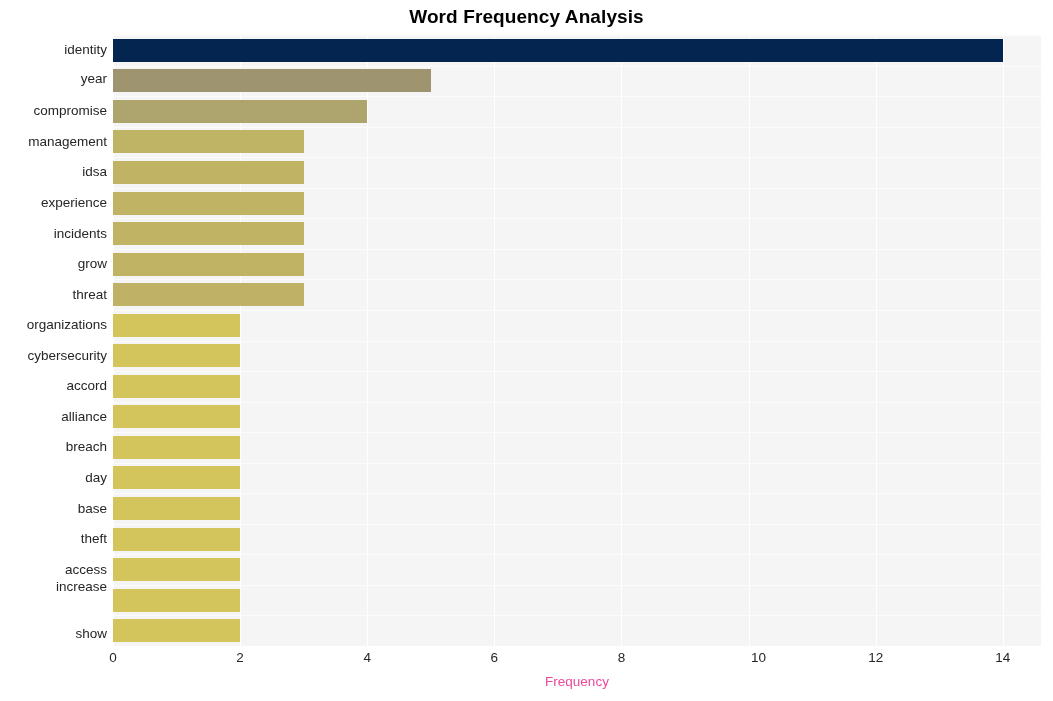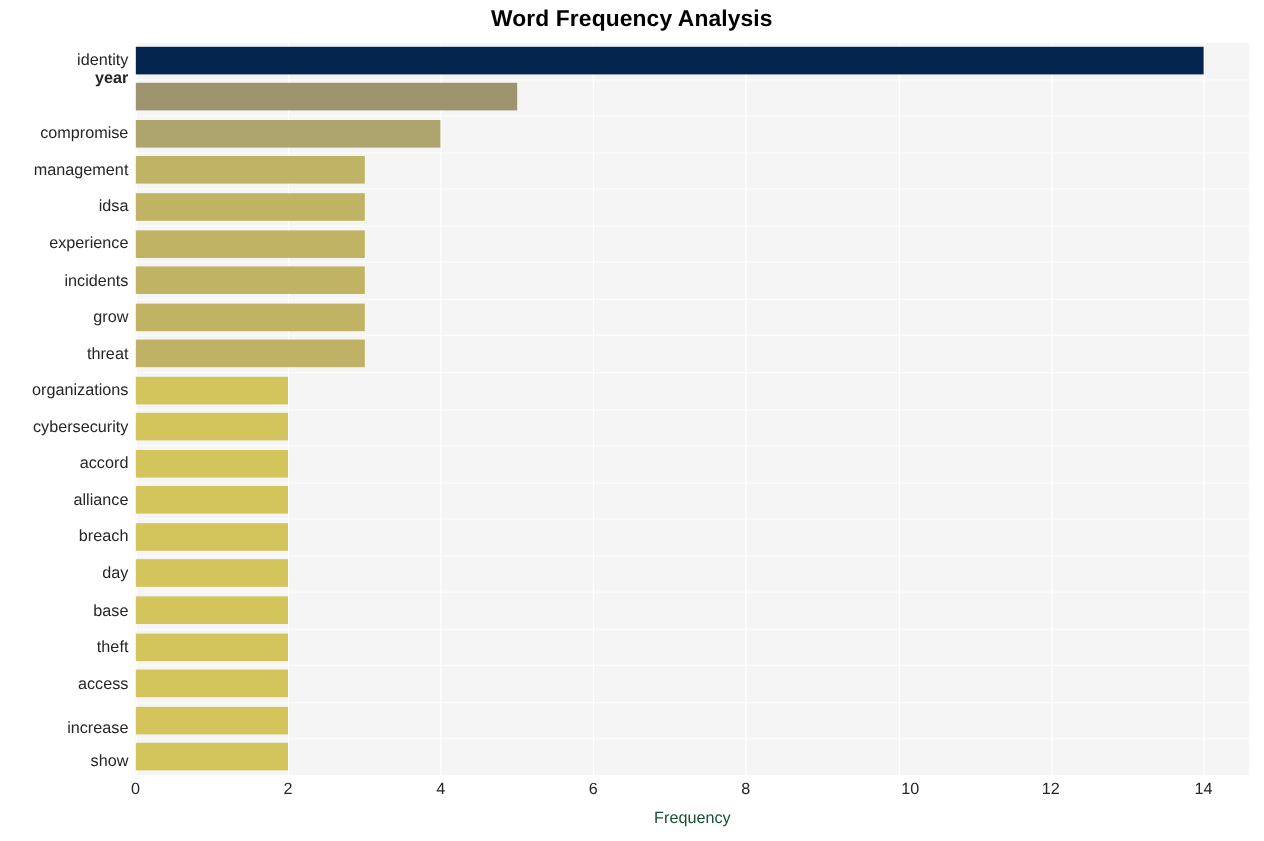--- a/index.html
+++ b/index.html
@@ -91,21 +91,21 @@
     font-size: 13.5px;
     color: #262626;
   }
   #x-axis-title {
     position: absolute;
     left: 113px;
     top: 674px;
     width: 928px;
     text-align: center;
     font-size: 13.5px;
-    color: #14532d;
+    color: #ec4899;
   }
 </style>
 </head>
 <body>
 
 <div id="figure">
 
   <div id="chart-title">Word Frequency Analysis</div>
 
   <div id="plot-area">
@@ -160,38 +160,38 @@
         <div class="bar" title="base: 2" style="width: 127.123px; top: 462.025px; background: rgb(211, 196, 91);"></div>
         <div class="bar" title="theft: 2" style="width: 127.123px; top: 492.575px; background: rgb(211, 196, 91);"></div>
         <div class="bar" title="access: 2" style="width: 127.123px; top: 523.125px; background: rgb(211, 196, 91);"></div>
         <div class="bar" title="increase: 2" style="width: 127.123px; top: 553.675px; background: rgb(211, 196, 91);"></div>
         <div class="bar" title="show: 2" style="width: 127.123px; top: 584.225px; background: rgb(211, 196, 91);"></div>
       </div>
   </div>
 
   <div id="y-axis-labels">
       <div class="ytick-label" style="top: 8.275px;">identity</div>
-      <div class="ytick-label" style="top: 23px; font-weight: bold;">year</div>
+      <div class="ytick-label" style="top: 37px;">year</div>
       <div class="ytick-label" style="top: 69.375px;">compromise</div>
       <div class="ytick-label" style="top: 99.925px;">management</div>
       <div class="ytick-label" style="top: 130.475px; padding-left: 24px;">idsa</div>
       <div class="ytick-label" style="top: 161.025px;">experience</div>
       <div class="ytick-label" style="top: 191.575px;">incidents</div>
       <div class="ytick-label" style="top: 222.125px;">grow</div>
       <div class="ytick-label" style="top: 252.675px;">threat</div>
       <div class="ytick-label" style="top: 283.225px;">organizations</div>
       <div class="ytick-label" style="top: 313.775px;">cybersecurity</div>
       <div class="ytick-label" style="top: 344.325px;">accord</div>
       <div class="ytick-label" style="top: 374.875px;">alliance</div>
       <div class="ytick-label" style="top: 405.425px;">breach</div>
       <div class="ytick-label" style="top: 435.975px;">day</div>
       <div class="ytick-label" style="top: 466.525px;">base</div>
       <div class="ytick-label" style="top: 497.075px;">theft</div>
       <div class="ytick-label" style="top: 527.625px;">access</div>
-      <div class="ytick-label" style="top: 565px;">increase</div>
+      <div class="ytick-label" style="top: 545px;">increase</div>
       <div class="ytick-label" style="top: 592px;">show</div>
     </div>
 
   <div id="x-axis-labels">
       <div class="xtick-label" style="left: 0px;">0</div>
       <div class="xtick-label" style="left: 127.123px;">2</div>
       <div class="xtick-label" style="left: 254.247px;">4</div>
       <div class="xtick-label" style="left: 381.37px;">6</div>
       <div class="xtick-label" style="left: 508.493px;">8</div>
       <div class="xtick-label" style="left: 635.616px; margin-left: 10px;">10</div>

